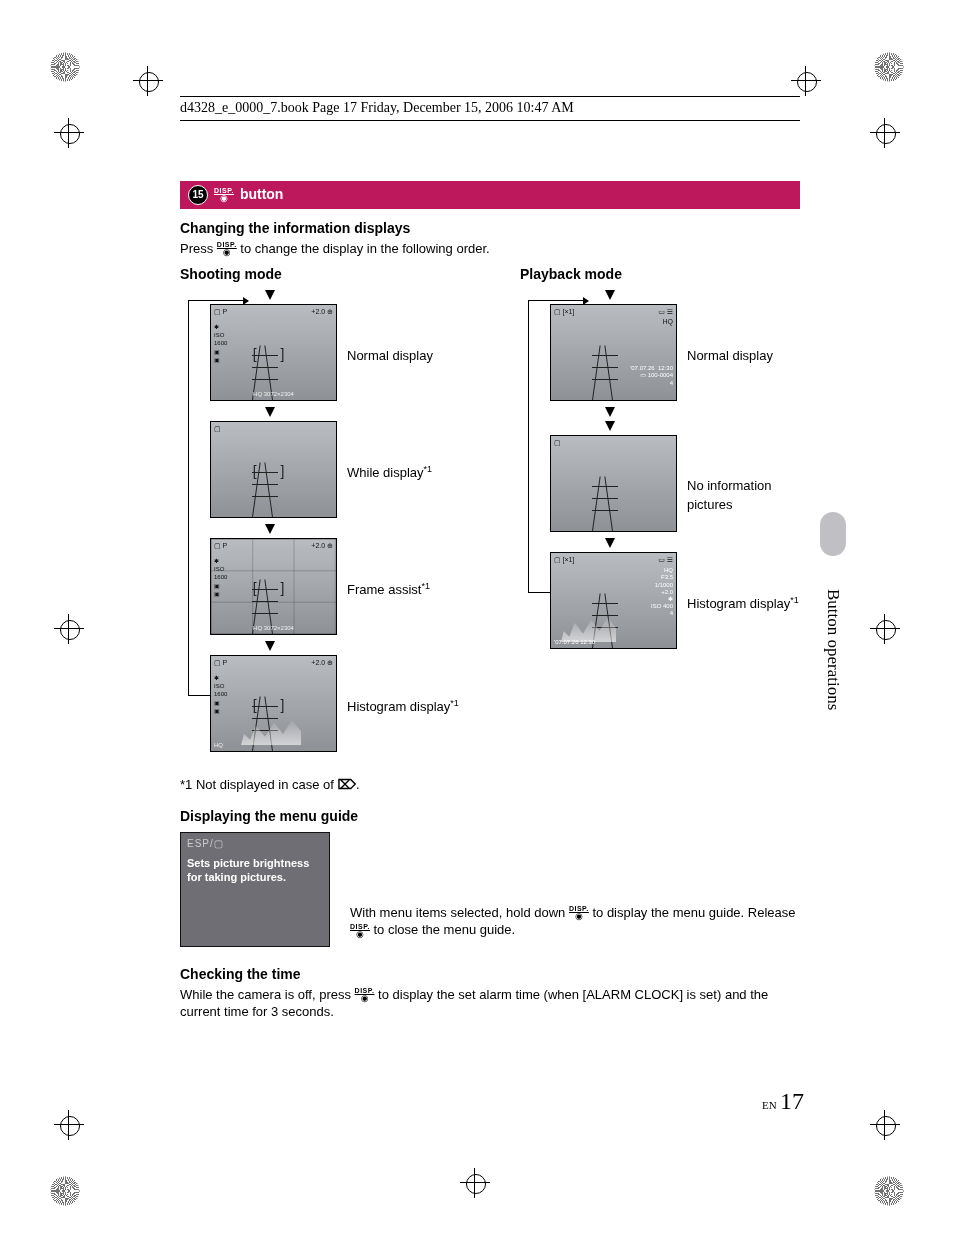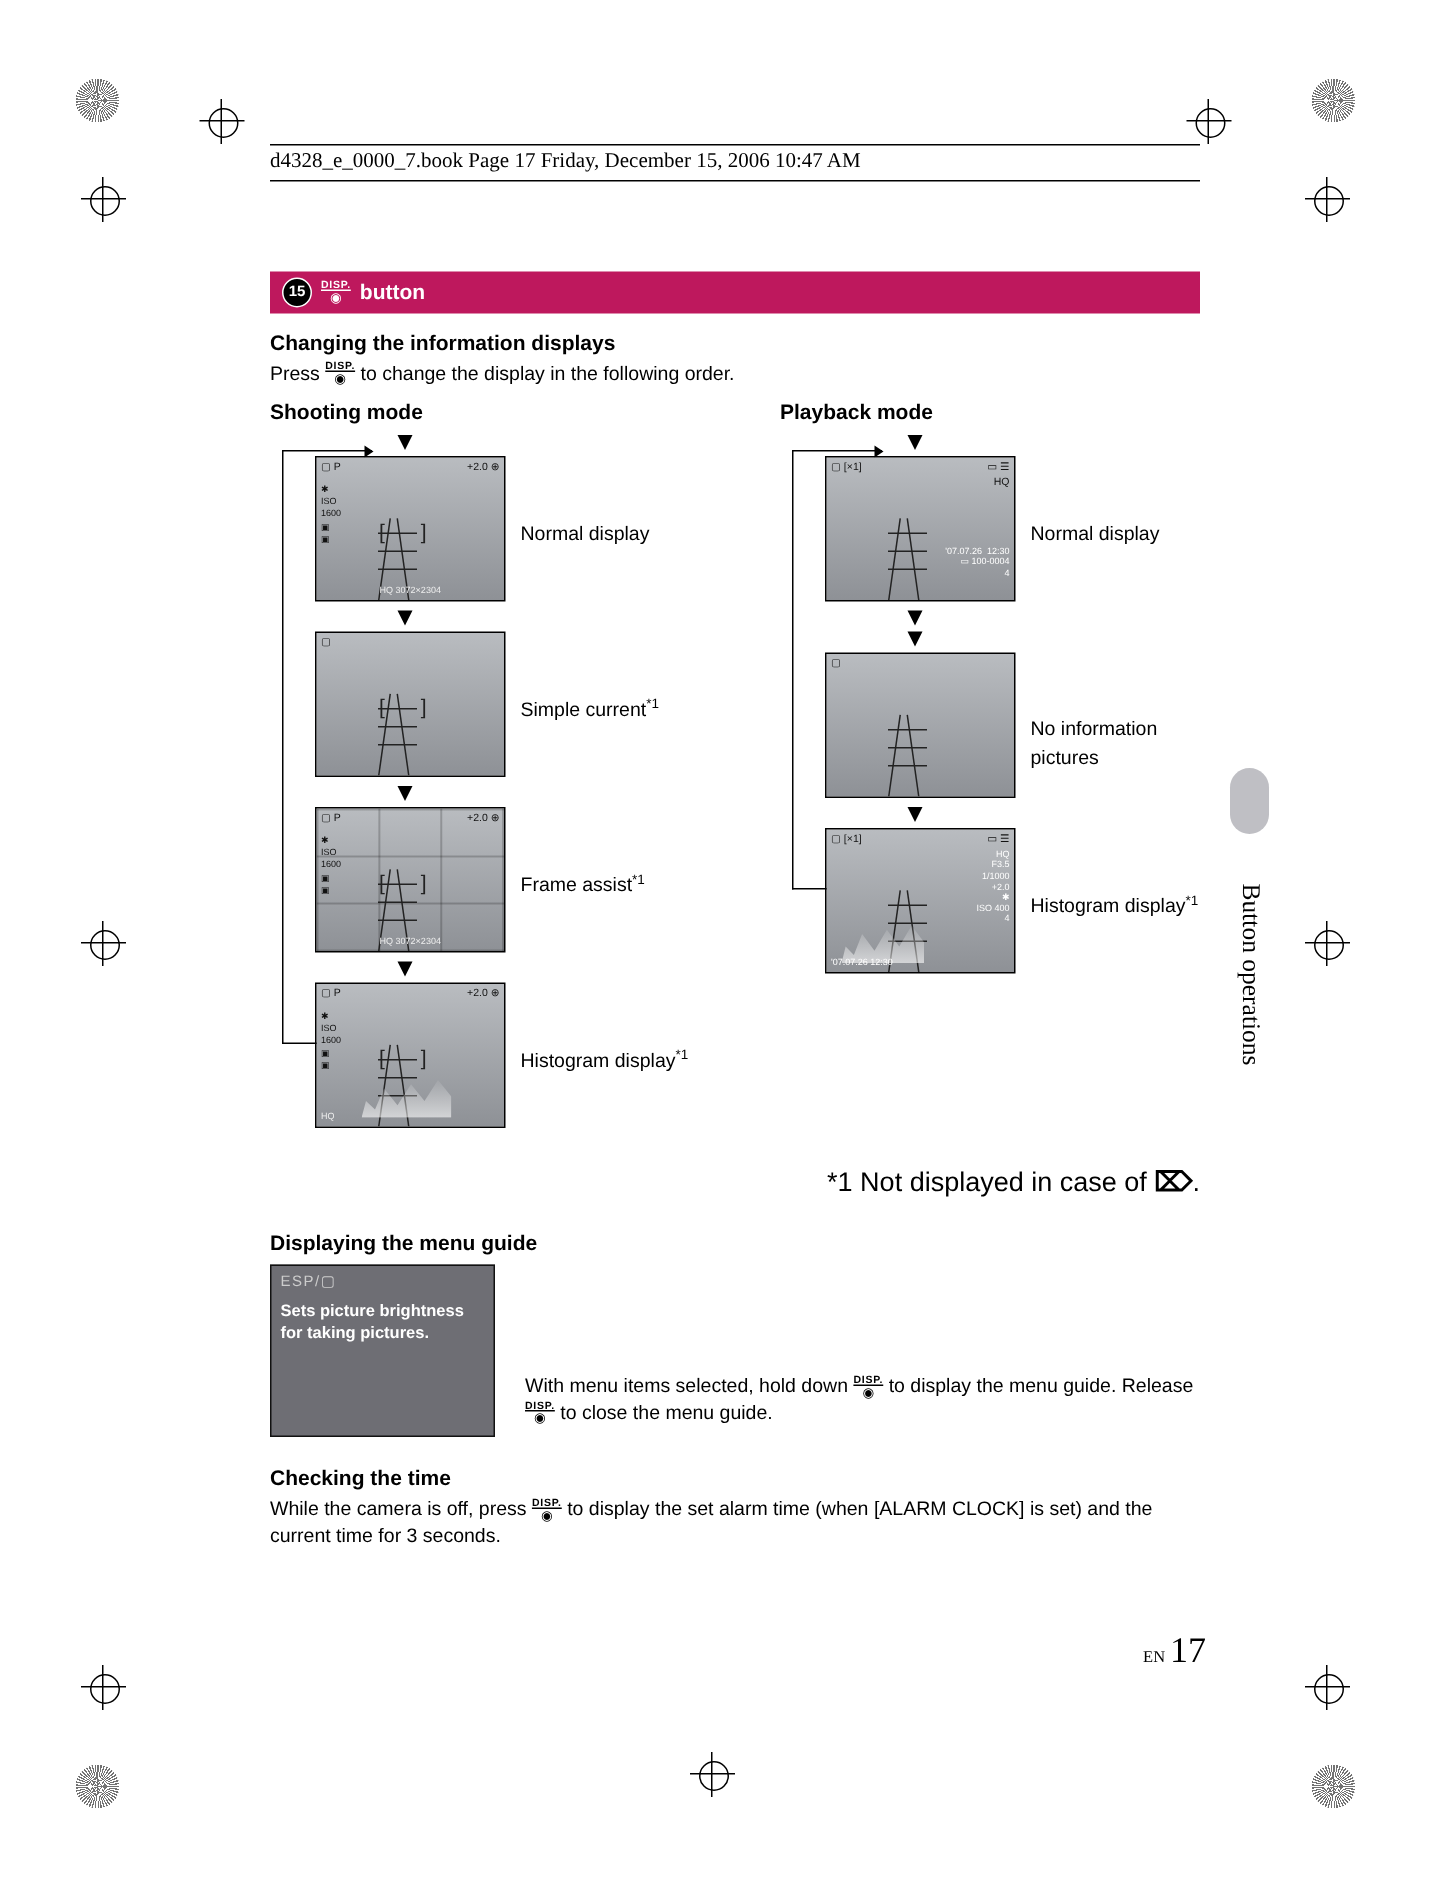--- a/index.html
+++ b/index.html
@@ -151,21 +151,21 @@
   }
   .lcd .grid{
     position:absolute; inset:0;
     background-image:
       linear-gradient(#0003 1px, transparent 1px),
       linear-gradient(90deg, #0003 1px, transparent 1px);
     background-size: 33% 33%;
   }
   .step-label { font-size: 13px; padding-top: 2px; white-space: normal; max-width: 140px; margin-top: 40px;}
   .step-label sup { font-size: 9px; vertical-align: super;}
-  .footnote { font-size: 18px; margin-top: 18px; text-align: right;}
+  .footnote { font-size: 13px; margin-top: 18px;}
   .menu-guide-box {
     width: 150px; height: 115px;
     background: #6e6e74;
     border: 1px solid #111;
     color: #ddd;
     font-size: 11px;
     padding: 4px 6px;
     box-sizing: border-box;
     line-height: 1.3;
   }
@@ -319,21 +319,21 @@
             <div class="topbar">
                 <span>▢</span>
               </div>
             <div class="focus">[  ]</div>
             <div class="ladder">
                 <div class="rung" style="top:10px"></div>
                 <div class="rung" style="top:22px"></div>
                 <div class="rung" style="top:34px"></div>
               </div>
           </div>
-          <div class="step-label"><span>Simple current</span><sup>*1</sup></div>
+          <div class="step-label"><span>While display</span><sup>*1</sup></div>
         </div>
 
         <div class="arrow-down"></div>
         <div class="step">
           <div class="lcd">
             <div class="grid"></div>
             <div class="topbar">
                 <span>▢ P</span>
                 <span>+2.0  ⊕</span>
               </div>

